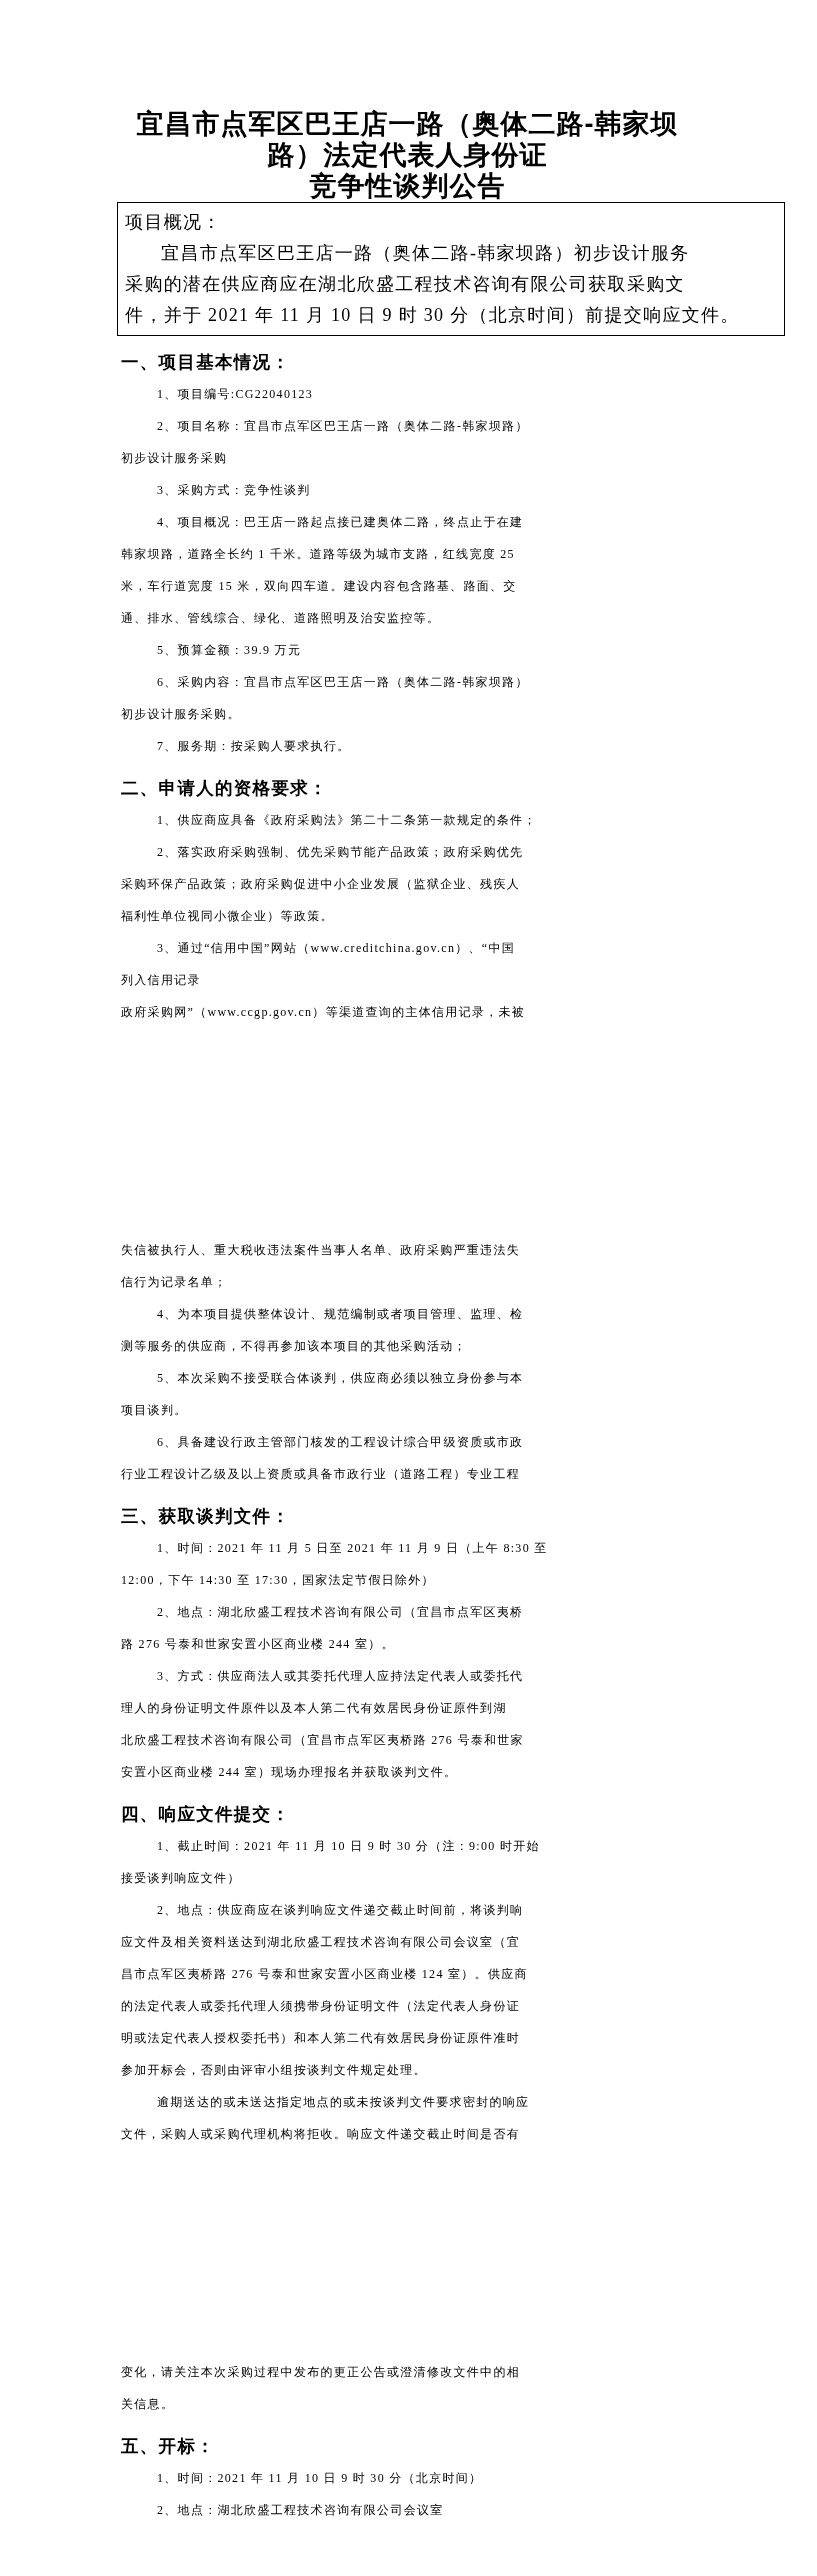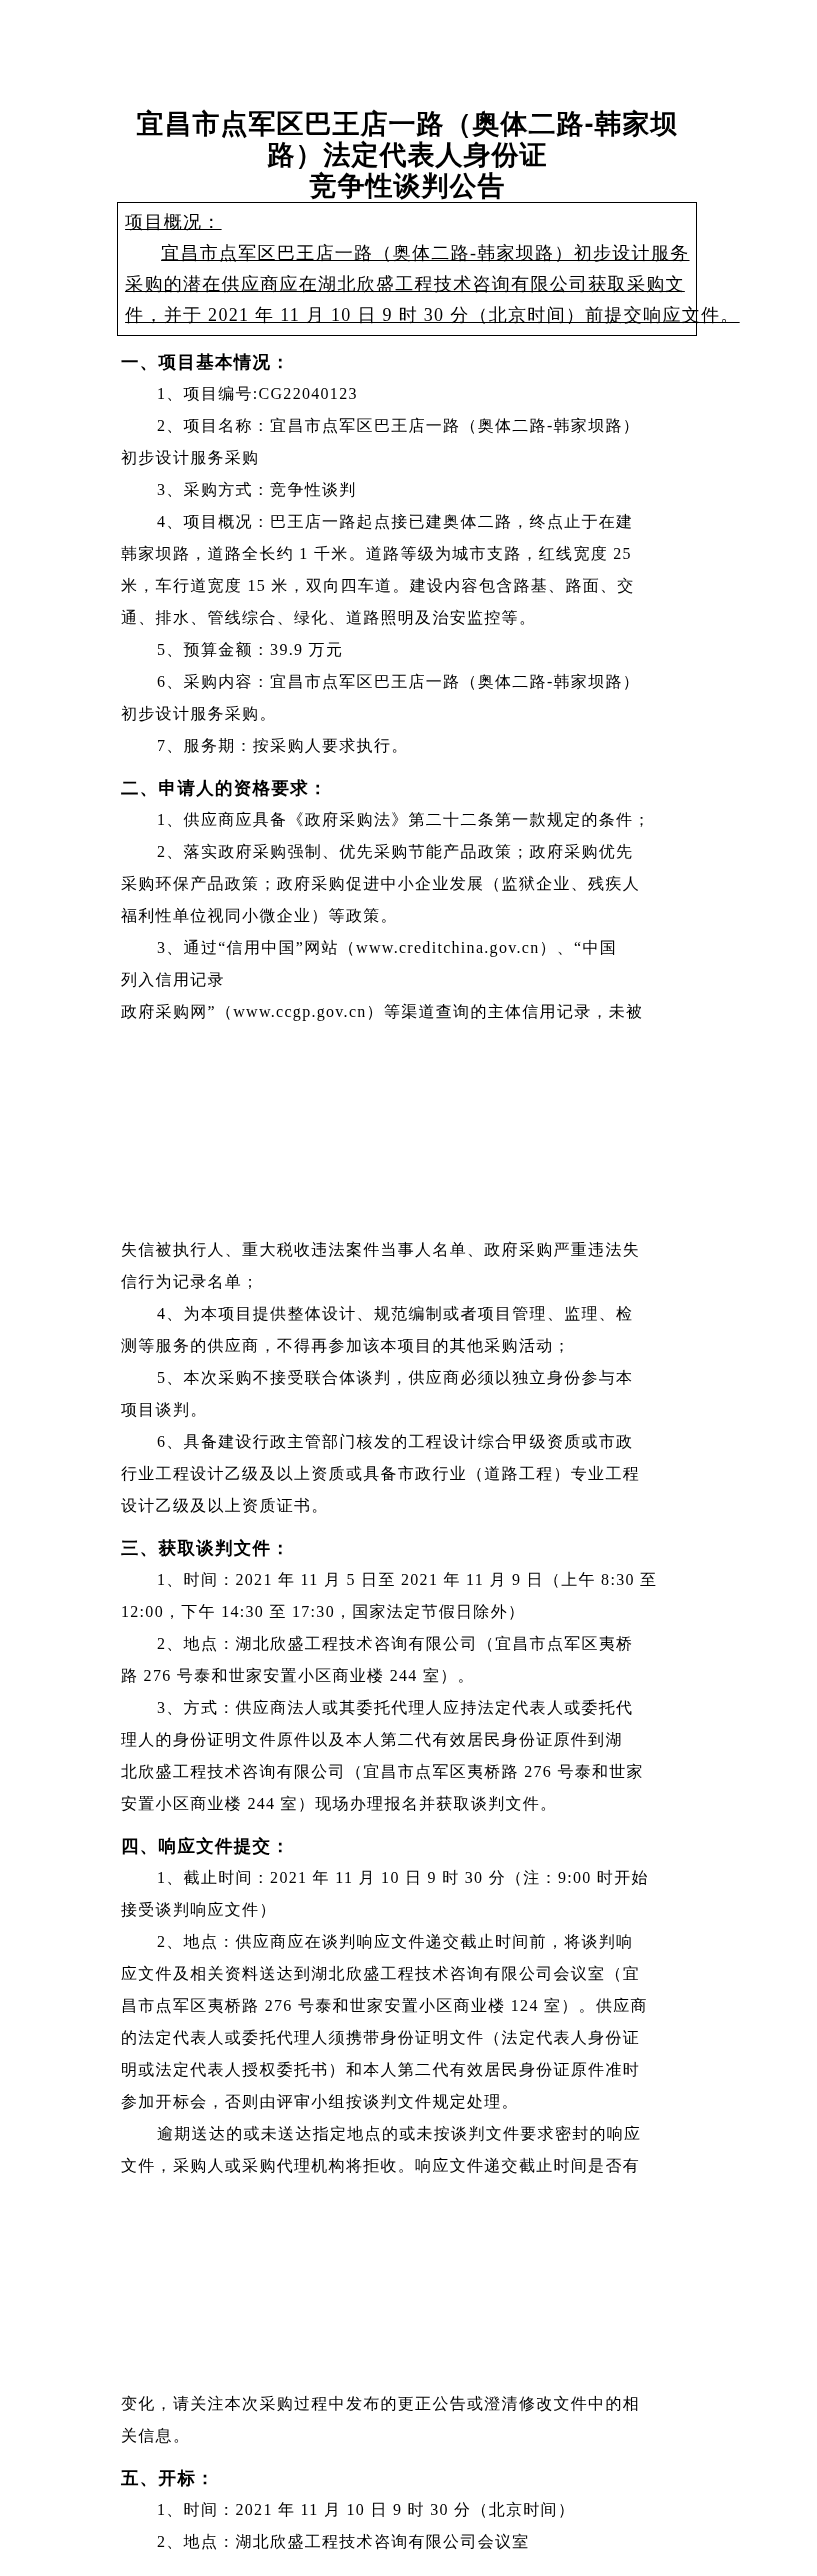--- a/index.html
+++ b/index.html
@@ -25,34 +25,33 @@
     font-family:"Liberation Sans","DejaVu Sans",sans-serif;
     font-weight:bold;
     font-size:27px;
     line-height:31px;
     letter-spacing:1px;
   }
   
   .overview-box{
     box-sizing:border-box;
     margin-left:-4.1px;
-    width:580px;
+    width:668px;
     border:1.5px solid #000;
     padding:4.1px 7.2px;
-    text-decoration:underline;
   }
   .box-line{
     font-size:18px;
     line-height:31px;
     letter-spacing:1.3px;
     white-space:pre;
   }
   
   .line{
-    font-size:16px;
+    font-size:12px;
     line-height:32px;
     letter-spacing:1.3px;
     white-space:pre;
   }
   .heading{
     font-family:"Liberation Sans","DejaVu Sans",sans-serif;
     font-weight:bold;
     font-size:17.5px;
     margin-top:10px;
   }
@@ -102,21 +101,20 @@
         <div class="line">政府采购网”（www.ccgp.gov.cn）等渠道查询的主体信用记录，未被</div>
         <div class="gap"></div>
         <div class="line">失信被执行人、重大税收违法案件当事人名单、政府采购严重违法失</div>
         <div class="line">信行为记录名单；</div>
         <div class="line indent">4、为本项目提供整体设计、规范编制或者项目管理、监理、检</div>
         <div class="line">测等服务的供应商，不得再参加该本项目的其他采购活动；</div>
         <div class="line indent">5、本次采购不接受联合体谈判，供应商必须以独立身份参与本</div>
         <div class="line">项目谈判。</div>
         <div class="line indent">6、具备建设行政主管部门核发的工程设计综合甲级资质或市政</div>
         <div class="line">行业工程设计乙级及以上资质或具备市政行业（道路工程）专业工程</div>
-        <div class="line">设计乙级及以上资质证书。</div>
         <div class="line heading">三、获取谈判文件：</div>
         <div class="line indent">1、时间：2021 年 11 月 5 日至 2021 年 11 月 9 日（上午 8:30 至</div>
         <div class="line">12:00，下午 14:30 至 17:30，国家法定节假日除外）</div>
         <div class="line indent">2、地点：湖北欣盛工程技术咨询有限公司（宜昌市点军区夷桥</div>
         <div class="line">路 276 号泰和世家安置小区商业楼 244 室）。</div>
         <div class="line indent">3、方式：供应商法人或其委托代理人应持法定代表人或委托代</div>
         <div class="line">理人的身份证明文件原件以及本人第二代有效居民身份证原件到湖</div>
         <div class="line">北欣盛工程技术咨询有限公司（宜昌市点军区夷桥路 276 号泰和世家</div>
         <div class="line">安置小区商业楼 244 室）现场办理报名并获取谈判文件。</div>
         <div class="line heading">四、响应文件提交：</div>

